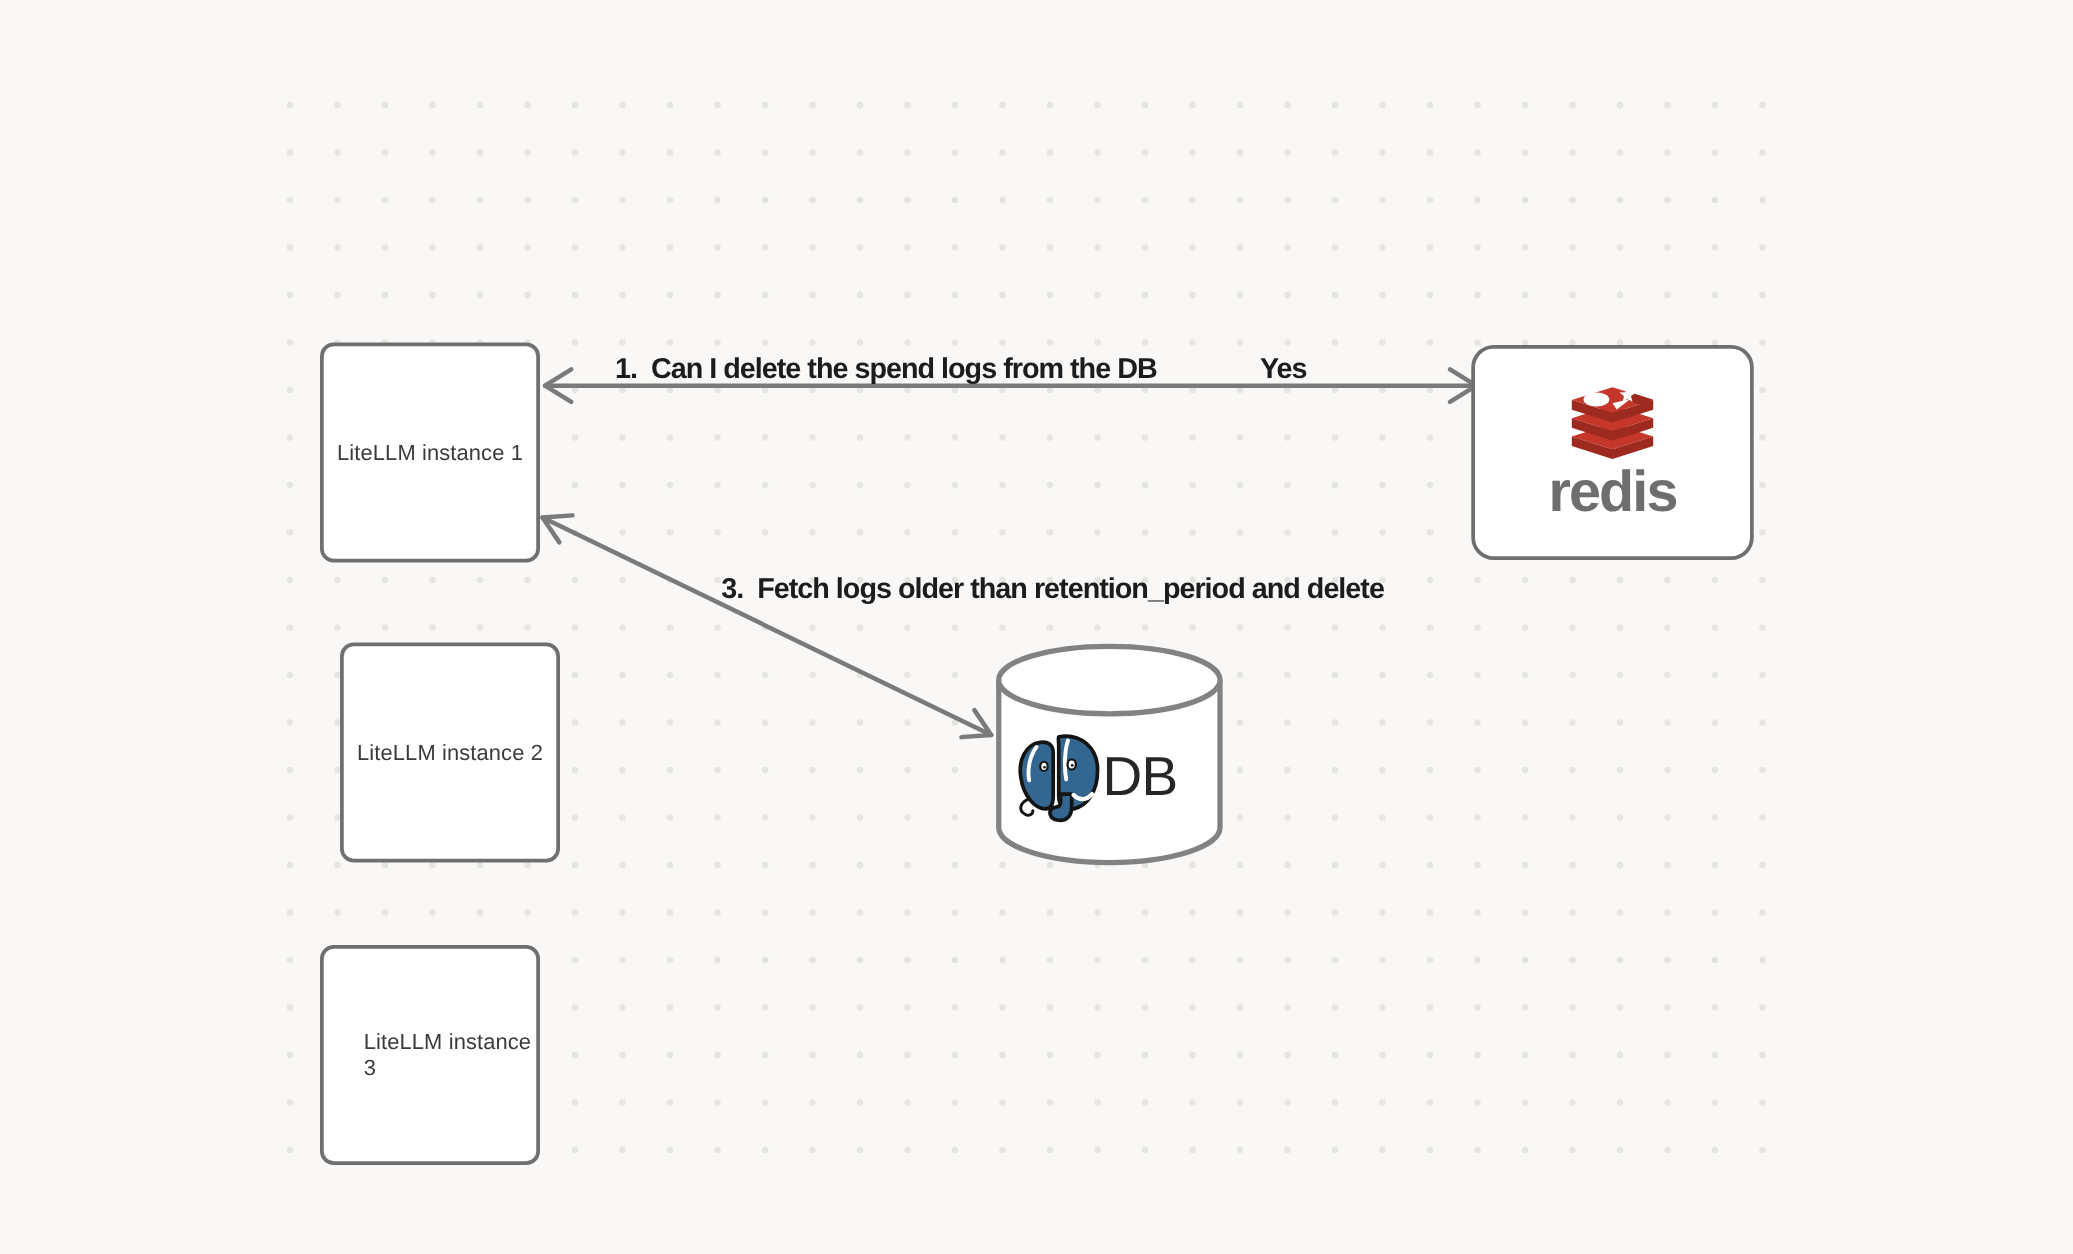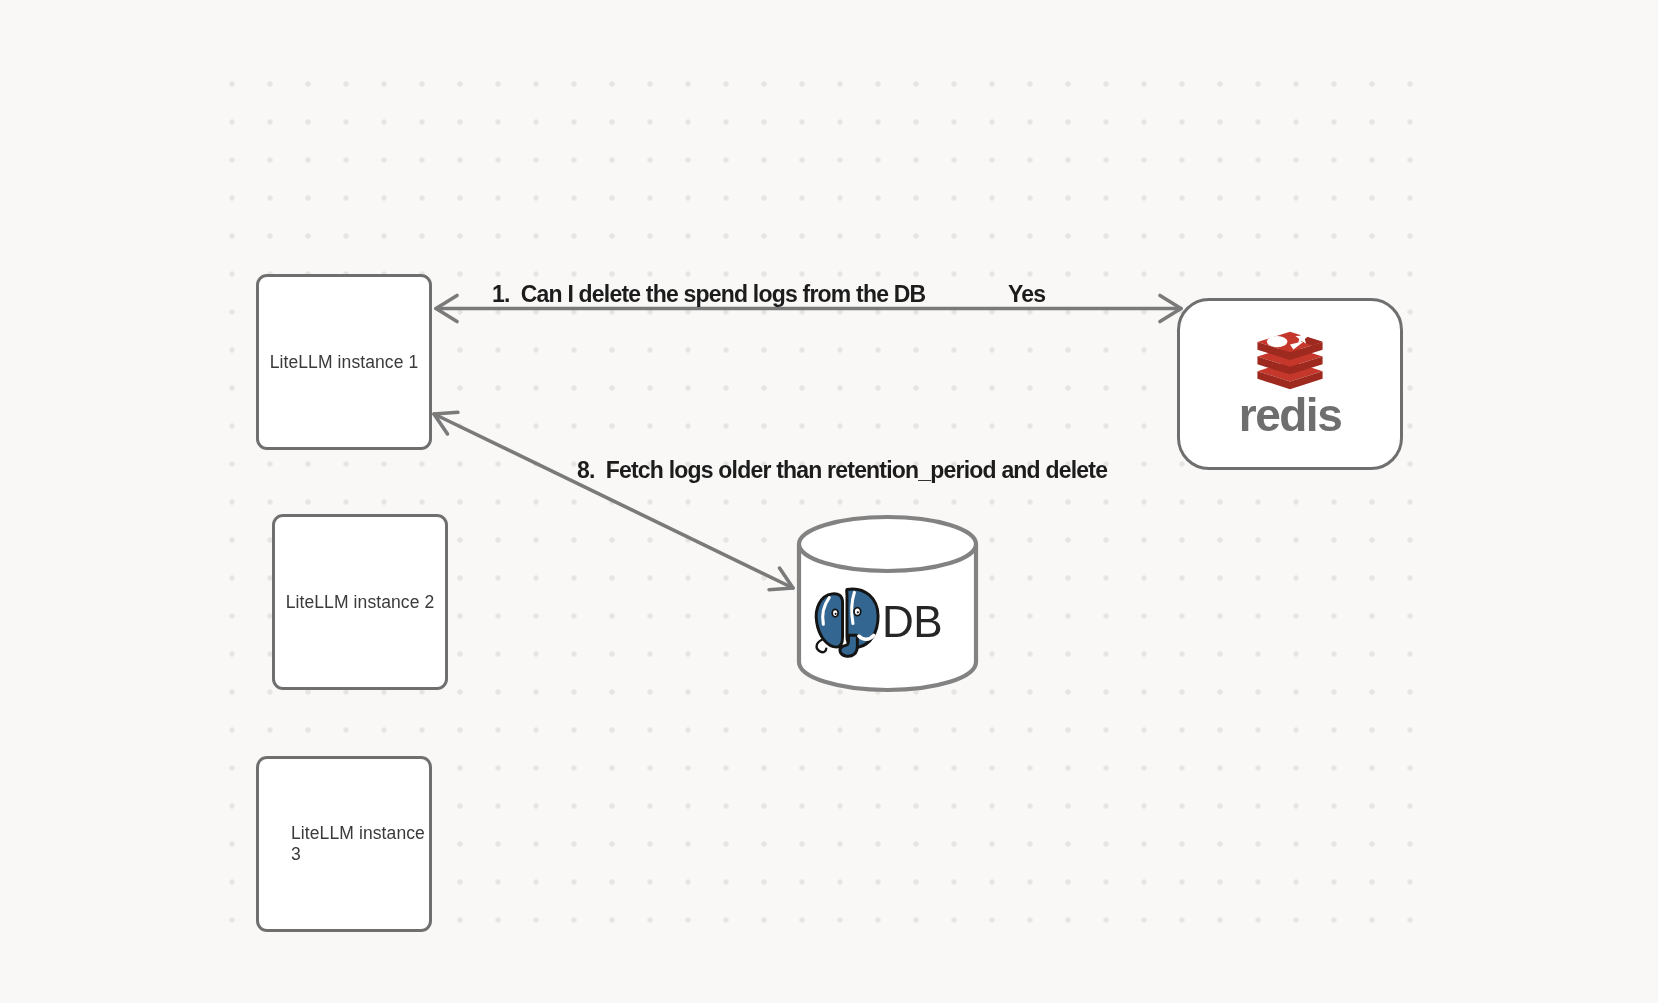--- a/index.html
+++ b/index.html
@@ -18,22 +18,22 @@
     position:absolute;width:176px;height:176px;background:#ffffff;
     border:3.5px solid #6f6f6f;border-radius:11px;box-sizing:border-box;
     display:flex;align-items:center;justify-content:center;
   }
   .node-box .lbl{font-size:17.5px;color:#3a3a3a;letter-spacing:.1px;}
   .box1{left:256px;top:274px;}
   .box2{left:272px;top:514px;}
   .box3{left:256px;top:756px;padding-left:32px;}
   .redis-node{
     position:absolute;left:1177px;top:276px;width:226px;height:172px;
-    background:#ffffff;border:3.5px solid #6f6f6f;border-radius:32px;box-sizing:border-box;
-    display:flex;flex-direction:column;align-items:center;justify-content:center;margin-top:22px;
+    background:#ffffff;border:3.5px solid #6f6f6f;border-radius:18px;box-sizing:border-box;
+    display:flex;flex-direction:column;align-items:center;justify-content:center;
   }
   .redis-word{
     font-size:46px;font-weight:700;color:#6e6e6e;letter-spacing:-1.5px;
     line-height:1;margin-top:2px;
   }
   .cyl{position:absolute;left:795px;top:514px;}
   .eleph{position:absolute;left:810px;top:582px;}
   .db-label{
     position:absolute;left:882px;top:600px;font-size:44px;font-weight:500;
     color:#262626;line-height:1;letter-spacing:-.5px;
@@ -114,15 +114,15 @@
       <ellipse cx="64" cy="40" rx="4.5" ry="5.5" fill="#ffffff" stroke-width="2.4"></ellipse>
       <circle cx="34.6" cy="43" r="1.4" fill="#141414" stroke="none"></circle>
       <circle cx="64.6" cy="41" r="1.5" fill="#141414" stroke="none"></circle>
     </g>
   </svg>
 
   <div class="db-label">DB</div>
 
   <div class="edge-label elabel1">1.  Can I delete the spend logs from the DB</div>
   <div class="edge-label elabel1-reply">Yes</div>
-  <div class="edge-label elabel2">8.  Fetch logs older than retention_period and delete</div>
+  <div class="edge-label elabel2">3.  Fetch logs older than retention_period and delete</div>
 
 </div>
 
 </body></html>

